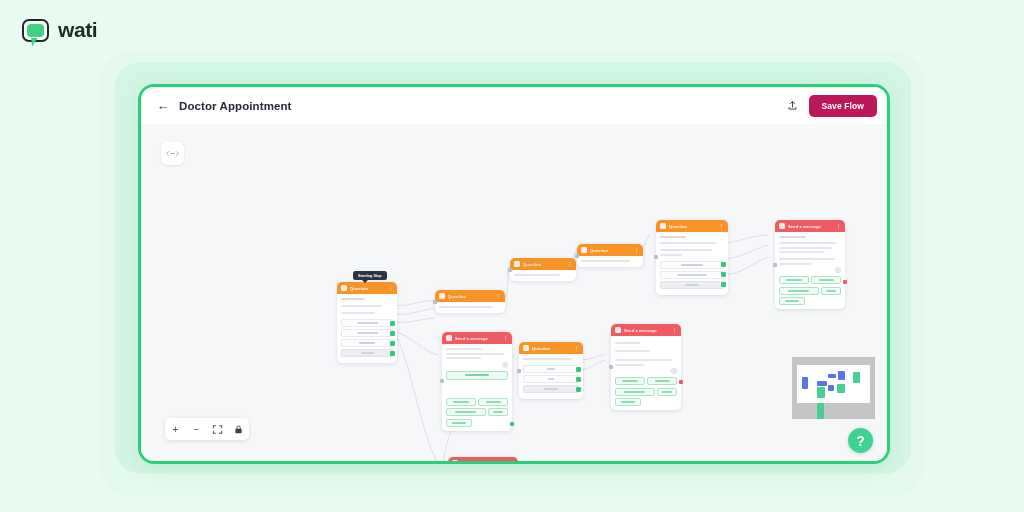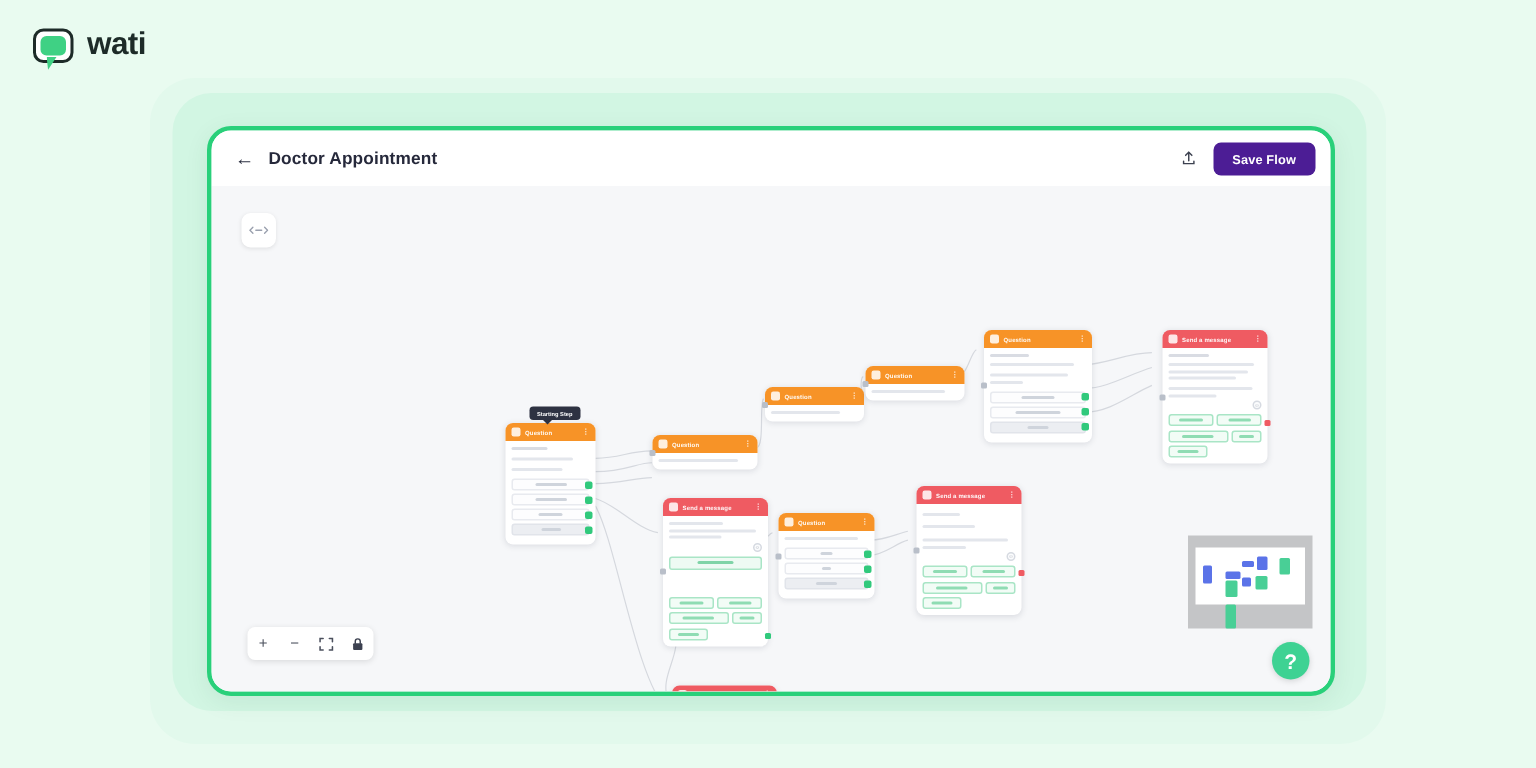--- a/index.html
+++ b/index.html
@@ -68,21 +68,21 @@
     font-size: 11.5px; font-weight: bold; color: #26293b;
     margin-left: 8px; letter-spacing: 0.1px;
   }
   #header-actions { margin-left: auto; display: flex; align-items: center; gap: 7px; }
   #share-button {
     width: 19px; height: 19px; display: flex; align-items: center; justify-content: center;
     border-radius: 4px; background: #fff;
   }
   #share-button svg { display: block; }
   #save-flow-button {
-    background: #4c1d95; color: #fff; font-size: 8.5px; font-weight: bold;
+    background: #be185d; color: #fff; font-size: 8.5px; font-weight: bold;
     border: none; border-radius: 5px; padding: 6px 13px; cursor: pointer;
     letter-spacing: 0.1px;
   }
 
   
   #canvas {
     position: absolute; left: 0; top: 37px; right: 0; bottom: 0;
     background: #f6f7f9; overflow: hidden;
   }
   #edges { position: absolute; inset: 0; }

